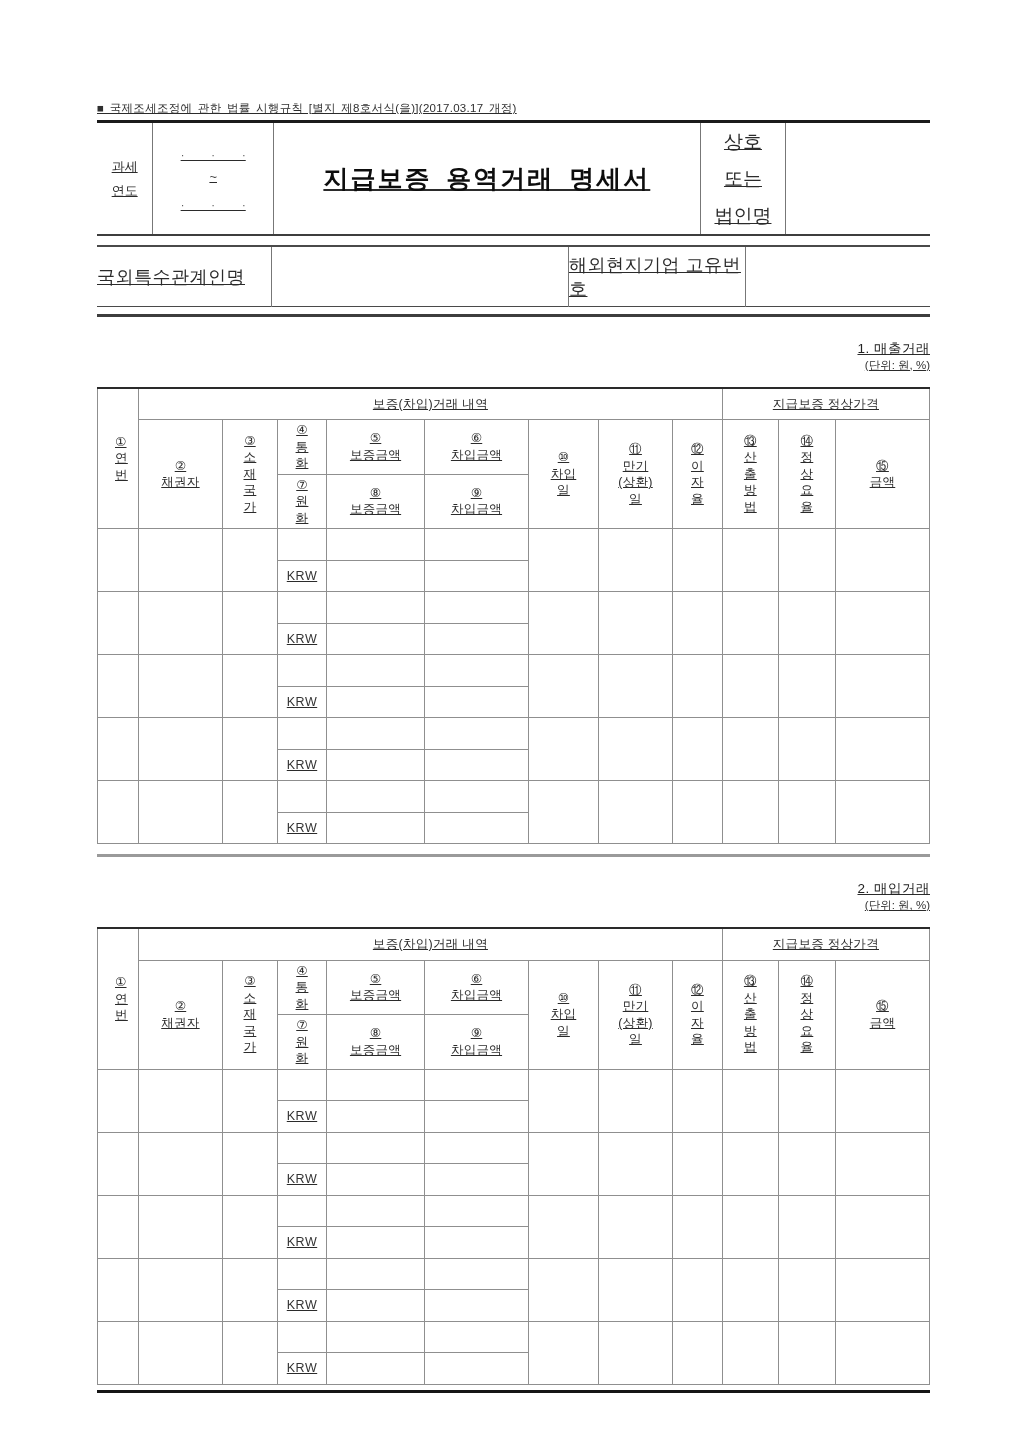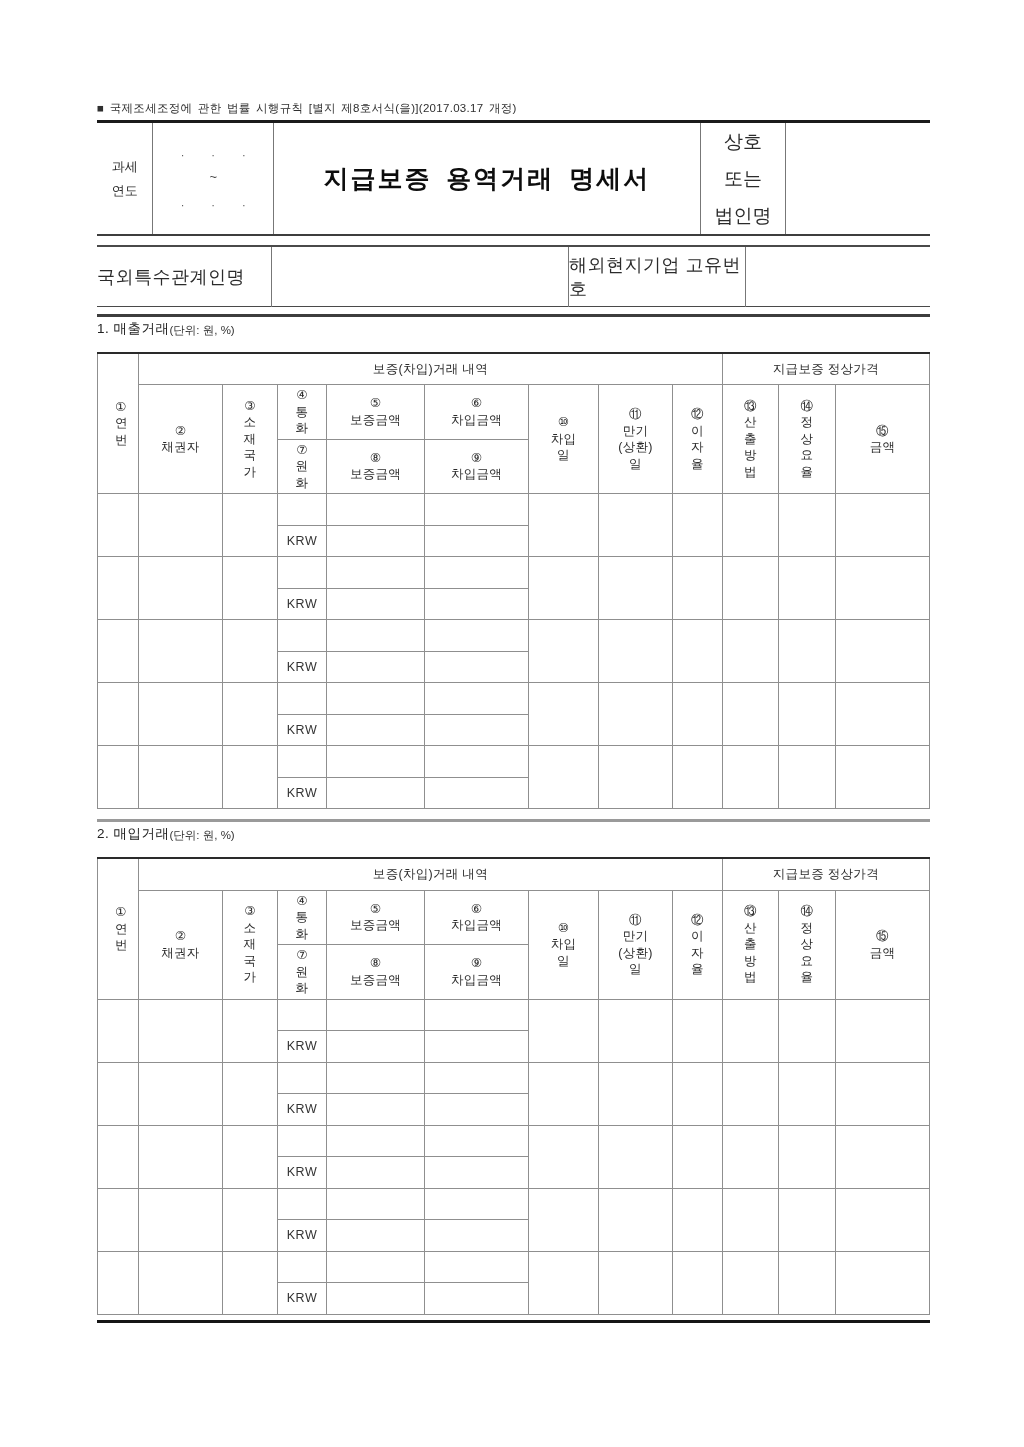--- a/index.html
+++ b/index.html
@@ -3,21 +3,21 @@
 <meta charset="utf-8">
 <style>
   * { margin:0; padding:0; box-sizing:border-box; }
   html,body { background:#ffffff; }
   body {
     width:1024px; height:1447px;
     font-family:"Liberation Sans","DejaVu Sans",sans-serif;
     color:#2b2b2b;
     position:relative;
   }
-  .page { position:absolute; left:97px; top:0; width:833px; height:1170px; }
+  .page { position:absolute; left:97px; top:0; width:833px; height:1170px;text-decoration:underline; }
 
   .top-note { margin-top:101px; font-size:11.5px; letter-spacing:.3px; word-spacing:2px; color:#2f2f2f; }
   .front-label { margin-top:28px; text-align:right; font-size:11.5px; color:#2f2f2f; }
 
   table { width:100%; border-collapse:collapse; table-layout:fixed; }
   td,th { vertical-align:middle; font-weight:400; }
 
   
   .header-table { margin-top:4px; height:95px; border-top:3px solid #1b1b1b; border-bottom:2px solid #3e3e3e; }
   .header-table td { border-left:1px solid #777; text-align:center; }
@@ -37,21 +37,21 @@
   .party-table td { border-left:1px solid #777; text-align:left; font-size:18px; letter-spacing:.5px; }
   .party-table td:first-child { border-left:none; }
   .party-table td:last-child { border-right:none; }
   .pc1{width:21.0%} .pc2{width:35.6%} .pc3{width:21.3%} .pc4{width:22.1%}
 
   .rule { width:100%; }
   .rule-dark  { margin-top:7px;  height:2.5px; background:#3d3d3d; }
   .rule-gray  { margin-top:10px; height:3px;   background:#9a9a9a; }
   .rule-black { margin-top:5px;  height:3px;   background:#151515; }
 
-  .section-head { margin-top:3px; display:flex; justify-content:flex-start; align-items:flex-end; }
+  .section-head { margin-top:23px; display:flex; justify-content:flex-end; align-items:flex-end;flex-direction:column; }
   .sec-title { font-size:13.5px; letter-spacing:.5px; color:#222; }
   .unit-note { font-size:11.5px; color:#333; }
 
   
   .main-table { margin-top:14px; border-top:2px solid #2a2a2a; }
   .main-table th, .main-table td { border:1px solid #8f8f8f; }
   .main-table th {
     font-size:12.5px; line-height:1.32; text-align:center;
     white-space:pre-line; padding:2px 17px; color:#2b2b2b; letter-spacing:.3px;
   }

